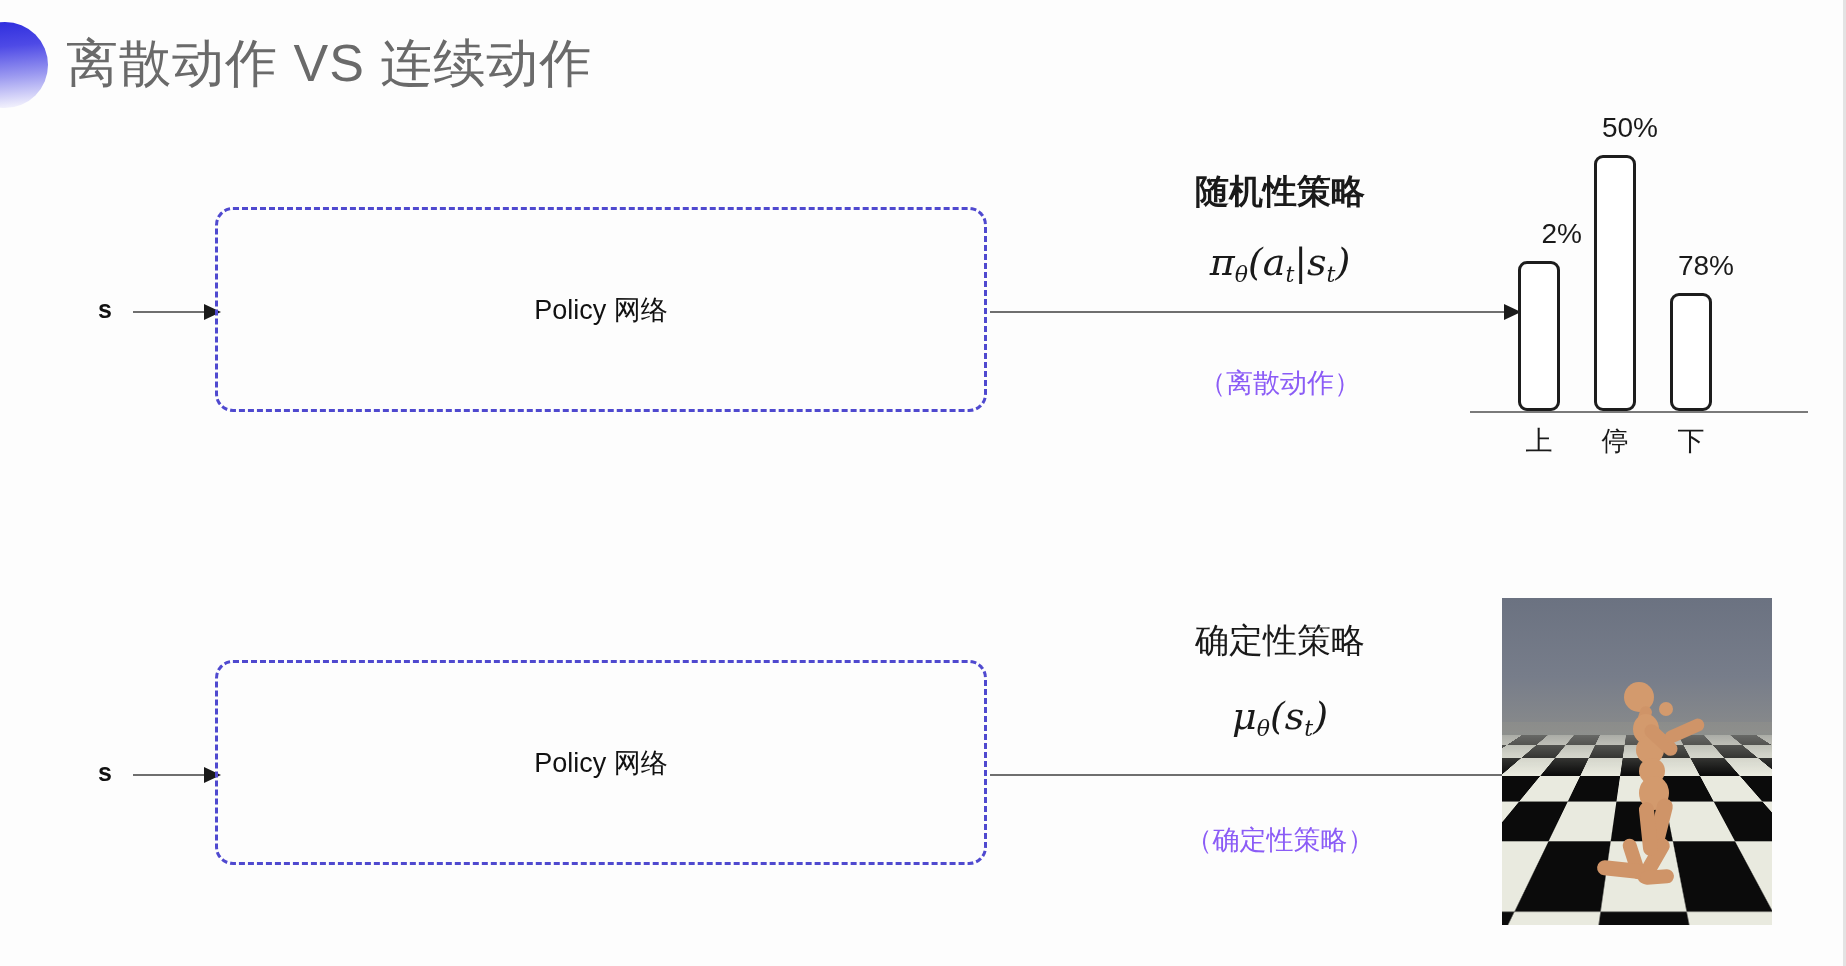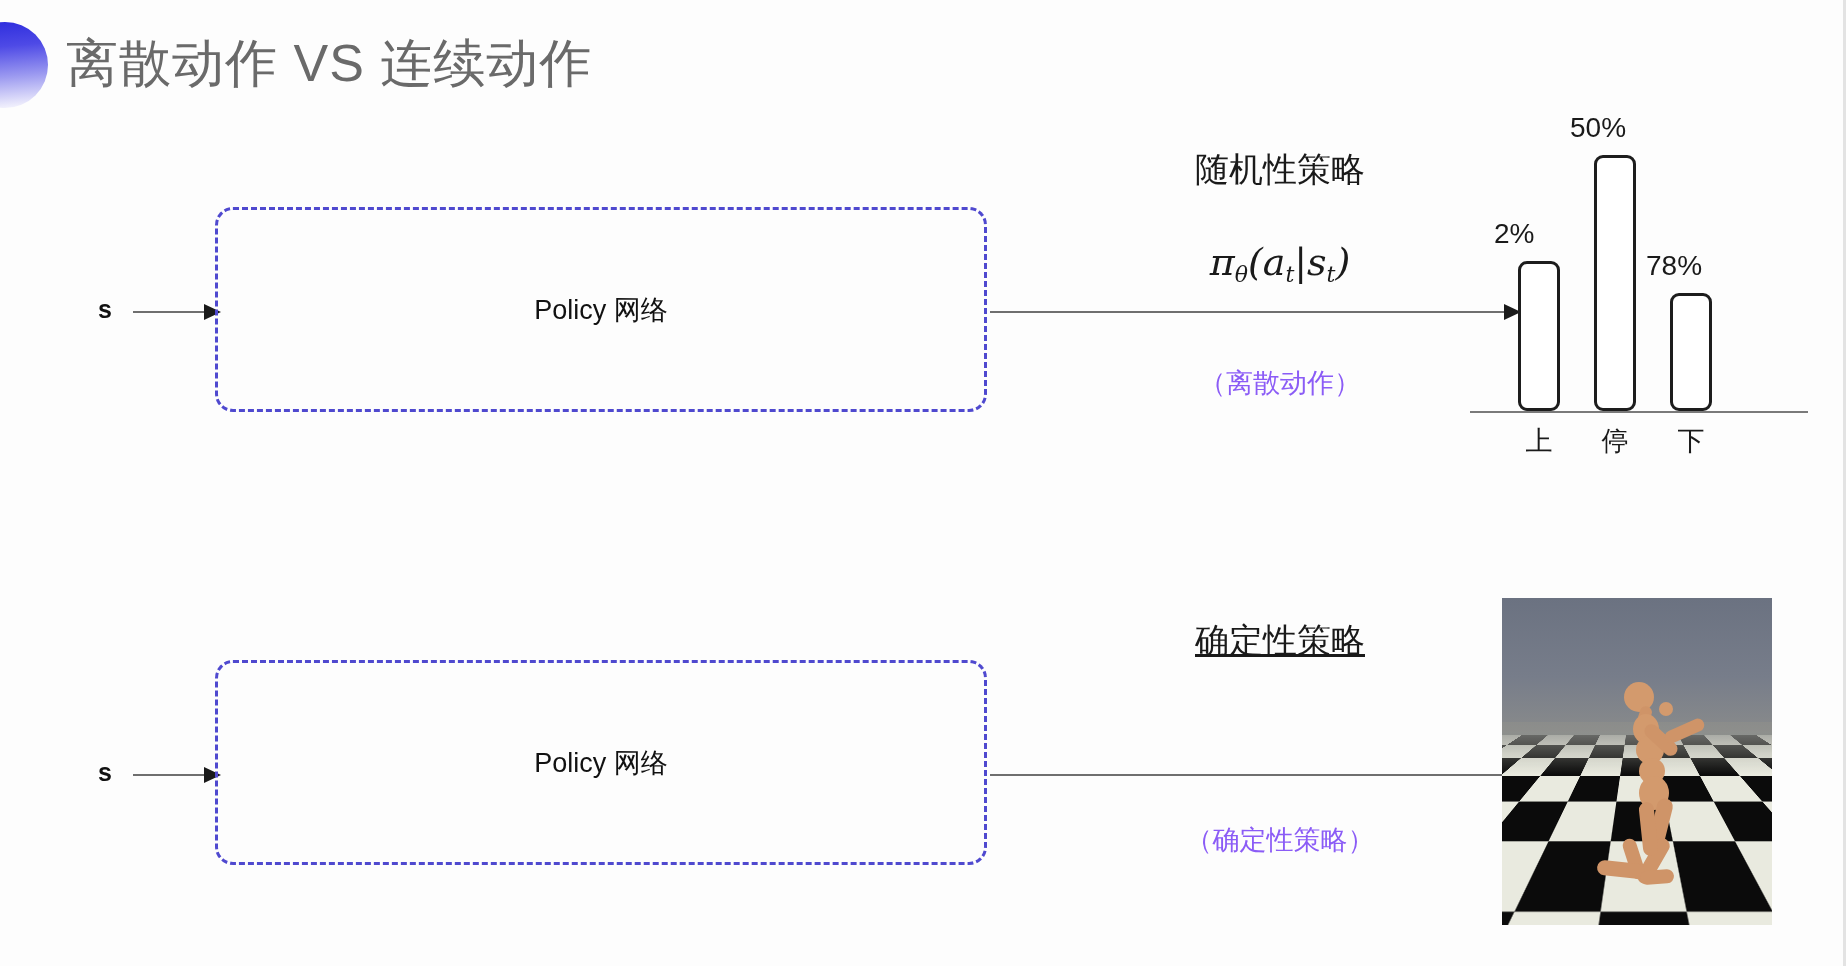--- a/index.html
+++ b/index.html
@@ -130,21 +130,21 @@
     position: absolute;
     border: 3px solid #1d1d1d;
     border-radius: 9px;
     background: #ffffff;
     box-sizing: border-box;
   }
   .bar-value {
     position: absolute;
     font-size: 28px;
     color: #1a1a1a;
-    text-align: left;
+    text-align: right;
     white-space: nowrap;
   }
   .bar-cat {
     position: absolute;
     font-size: 27px;
     color: #1a1a1a;
     text-align: center;
     white-space: nowrap;
   }
 
@@ -210,21 +210,21 @@
   <div class="state-label" style="left:98px; top:295px;">s</div>
 
   <div class="arrow" style="left:133px; top:311px; width:85px;"></div>
 
   <div class="policy-box" style="left:215px; top:207px; width:772px; height:205px;">
     <div class="policy-box-label">Policy 网络</div>
   </div>
 
   <div class="arrow" style="left:990px; top:311px; width:528px;"></div>
 
-  <div class="policy-kind" style="left:1140px; top:147px; width:280px;">随机性策略</div>
+  <div class="policy-kind" style="left:1140px; top:169px; width:280px;font-weight:bold;">随机性策略</div>
 
   <div class="policy-formula" style="left:1140px; top:240px; width:280px;">
     <span>π</span><sub>θ</sub><span>(<i>a</i></span><sub>t</sub><span>|</span><span><i>s</i></span><sub>t</sub><span>)</span>
   </div>
 
   <div class="action-type" style="left:1140px; top:365px; width:280px;">（离散动作）</div>
 
   <div class="chart" style="left:1470px; top:115px; width:350px; height:320px;">
 
     <div class="chart-axis" style="top:296px; width:338px;"></div>
@@ -245,22 +245,25 @@
   <div class="state-label" style="left:98px; top:758px;">s</div>
 
   <div class="arrow" style="left:133px; top:774px; width:85px;"></div>
 
   <div class="policy-box" style="left:215px; top:660px; width:772px; height:205px;">
     <div class="policy-box-label">Policy 网络</div>
   </div>
 
   <div class="arrow" style="left:990px; top:774px; width:528px;"></div>
 
-  <div class="policy-kind" style="left:1140px; top:618px; width:280px;text-decoration:underline;">确定性策略</div>
-
+  <div class="policy-kind" style="left:1140px; top:618px; width:280px;">确定性策略</div>
+
+  <div class="policy-formula" style="left:1140px; top:694px; width:280px;">
+    <span>μ</span><sub>θ</sub><span>(</span><span><i>s</i></span><sub>t</sub><span>)</span>
+  </div>
 
   <div class="action-type" style="left:1140px; top:822px; width:280px;">（确定性策略）</div>
 
   <div class="sim-frame" style="left:1502px; top:598px; width:270px; height:327px;">
     <div class="sim-sky"></div>
     <div class="sim-floor"></div>
     <div class="sim-haze"></div>
 
     <div style="position:absolute; left:0; top:0; right:0; bottom:0;">
       <div class="hum" style="left:122px; top:84px; width:30px; height:30px;"></div>

